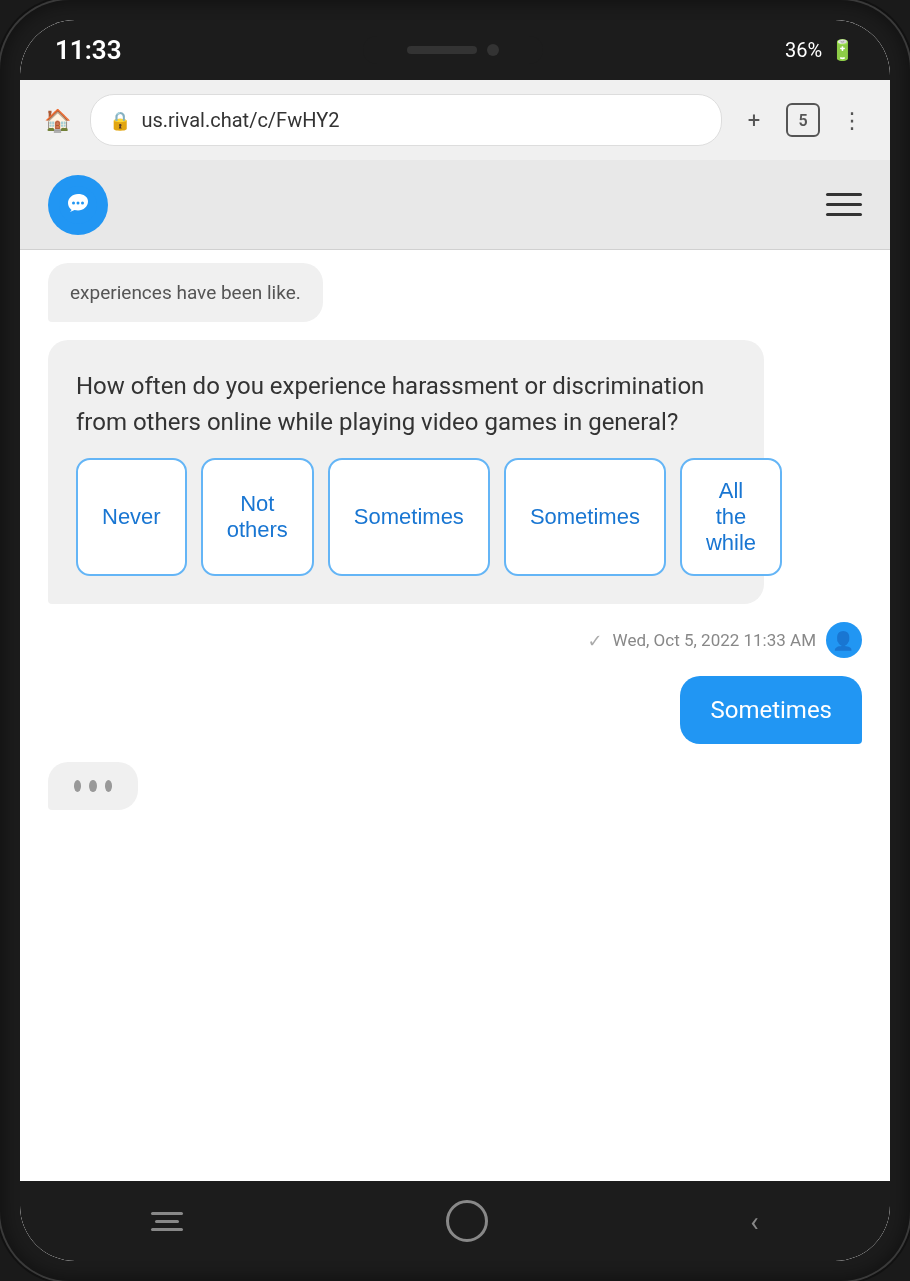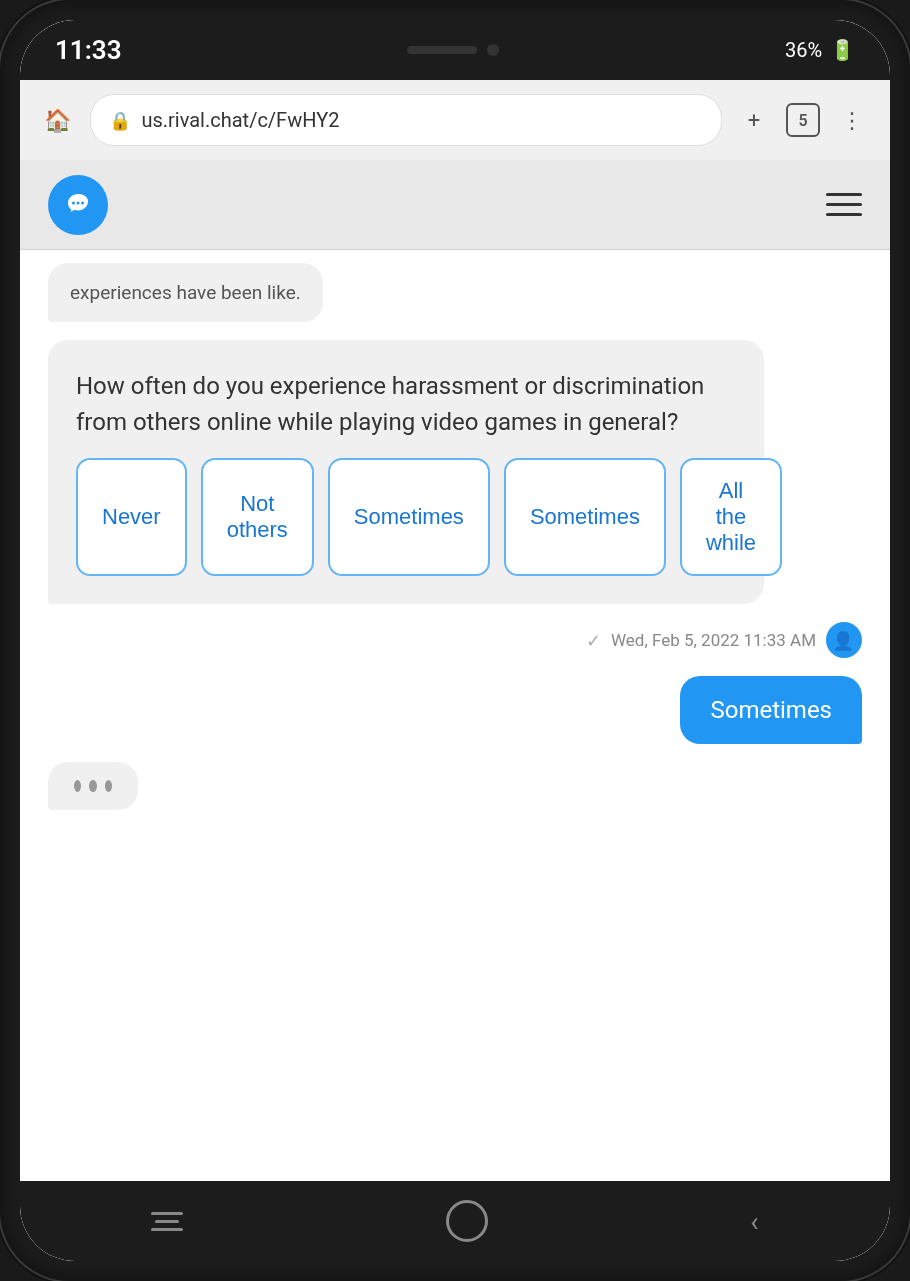--- a/index.html
+++ b/index.html
@@ -404,21 +404,21 @@
           <button class="survey-option-btn">Never</button>
           <button class="survey-option-btn">Not others</button>
           <button class="survey-option-btn">Sometimes</button>
           <button class="survey-option-btn">Sometimes</button>
           <button class="survey-option-btn">All the while</button>
         </div>
       </div>
 
       <div class="timestamp-row">
         <span class="checkmark-icon">✓</span>
-        <span>Wed, Feb 5, 2022 11:33 AM</span>
+        <span>Wed, Oct 5, 2022 11:33 AM</span>
         <div class="user-avatar">
           <span>👤</span>
         </div>
       </div>
 
       <div class="user-bubble">Sometimes</div>
 
       <div class="typing-bubble">
         <div class="typing-dot"></div>
         <div class="typing-dot"></div>

